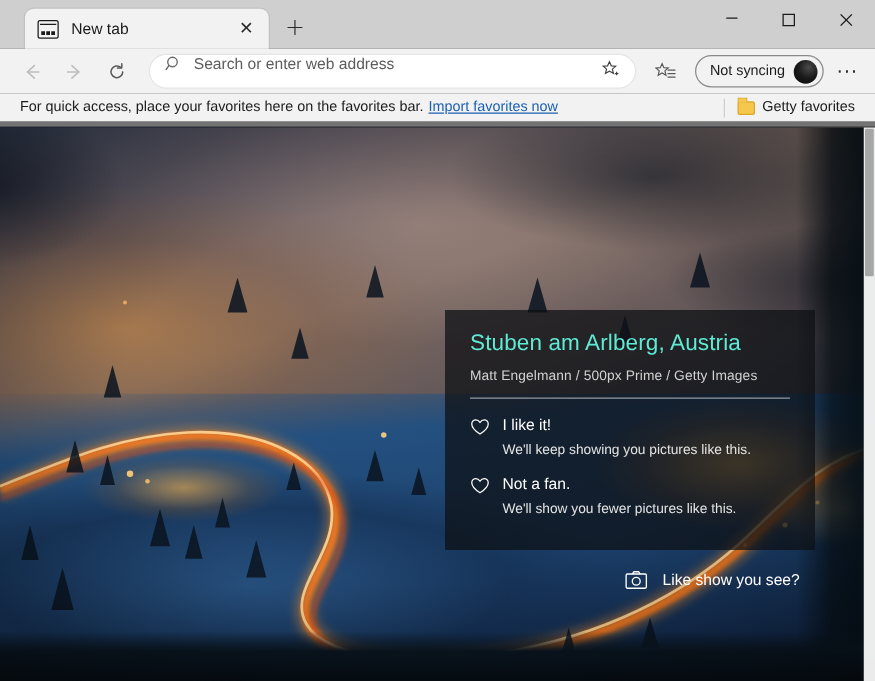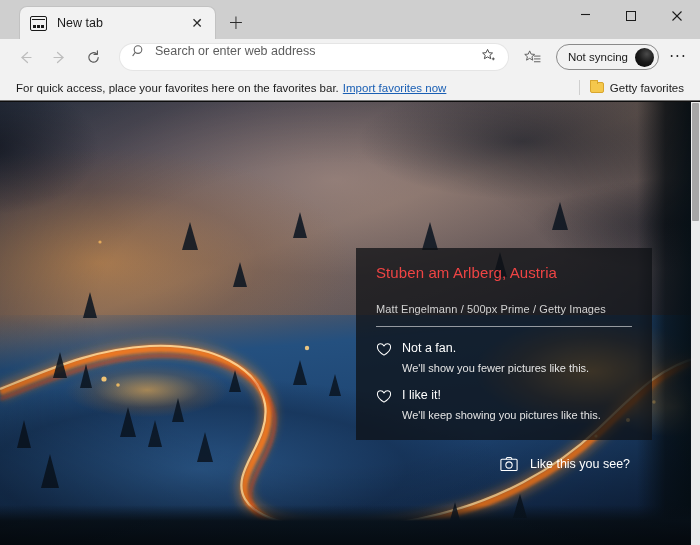--- a/index.html
+++ b/index.html
@@ -129,21 +129,21 @@
     font-family: "DejaVu Sans", sans-serif;
   }
 
   
   .favbar {
     position: absolute; left: 0; top: 75px;
     width: 700px; height: 26px;
     background: #f2f2f2;
     display: flex; align-items: center;
     padding: 0 8px 0 16px;
-    border-bottom: 1px solid #737373;
+    border-bottom: 4px solid #737373;
   }
   .favbar-text { font-size: 11.5px; color: #1b1b1b; }
   .favbar-link {
     font-size: 11.5px; color: #1a5fb4;
     text-decoration: underline; margin-left: 4px; cursor: pointer;
   }
   .favbar-right { margin-left: auto; display: flex; align-items: center; gap: 6px; padding-right: 8px; }
   .favbar-sep { width: 1px; height: 15px; background: #cfcfcf; margin-right: 4px; }
   .folder-icon {
     width: 14px; height: 11px; position: relative;
@@ -221,25 +221,25 @@
   }
 
   
   .infocard {
     position: absolute; left: 356px; top: 248px;
     width: 296px; height: 192px;
     background: rgba(14,16,20,0.74);
     padding: 16px 20px 0 20px;
   }
   .card-title {
-    font-size: 15px; color: #ef4444; font-weight: 400;
+    font-size: 18px; color: #5eead4; font-weight: 400;
     letter-spacing: 0.1px; line-height: 1.2;
   }
   .card-credit {
-    font-size: 11px; color: #d2d2d2; margin-top: 21px;
+    font-size: 11px; color: #d2d2d2; margin-top: 9px;
     letter-spacing: 0.1px;
   }
   .card-divider {
     height: 1px; background: rgba(255,255,255,0.55);
     margin: 11px 0 0 0;
   }
   .opt { display: flex; margin-top: 14px; }
   .opt-icon {
     width: 26px; flex: 0 0 26px;
     display: flex; justify-content: flex-start; padding-top: 1px;
@@ -436,47 +436,47 @@
       <div class="card-credit">Matt Engelmann / 500px Prime / Getty Images</div>
       <div class="card-divider"></div>
 
       <div class="opt">
         <span class="opt-icon">
           <svg width="16" height="15" viewBox="0 0 18 16">
             <path d="M9 14.4 C 9 14.4 1.6 9.8 1.6 5.4 C 1.6 3.1 3.3 1.6 5.2 1.6 C 6.8 1.6 8.2 2.7 9 4.1 C 9.8 2.7 11.2 1.6 12.8 1.6 C 14.7 1.6 16.4 3.1 16.4 5.4 C 16.4 9.8 9 14.4 9 14.4 Z" fill="none" stroke="currentColor" stroke-width="1.15" stroke-linejoin="round"></path>
           </svg>
         </span>
         <span class="opt-body">
-          <span class="opt-title" style="display:block">Not a fan.</span>
-          <span class="opt-sub" style="display:block">We'll show you fewer pictures like this.</span>
+          <span class="opt-title" style="display:block">I like it!</span>
+          <span class="opt-sub" style="display:block">We'll keep showing you pictures like this.</span>
         </span>
       </div>
 
       <div class="opt">
         <span class="opt-icon">
           <svg width="16" height="15" viewBox="0 0 18 16">
             <path d="M9 14.4 C 9 14.4 1.6 9.8 1.6 5.4 C 1.6 3.1 3.3 1.6 5.2 1.6 C 6.8 1.6 8.2 2.7 9 4.1 C 9.8 2.7 11.2 1.6 12.8 1.6 C 14.7 1.6 16.4 3.1 16.4 5.4 C 16.4 9.8 9 14.4 9 14.4 Z" fill="none" stroke="currentColor" stroke-width="1.15" stroke-linejoin="round"></path>
           </svg>
         </span>
         <span class="opt-body">
-          <span class="opt-title" style="display:block">I like it!</span>
-          <span class="opt-sub" style="display:block">We'll keep showing you pictures like this.</span>
+          <span class="opt-title" style="display:block">Not a fan.</span>
+          <span class="opt-sub" style="display:block">We'll show you fewer pictures like this.</span>
         </span>
       </div>
     </div>
 
     <div class="likerow" style="top:354px;">
       <span class="cam-icon">
         <svg width="18" height="16" viewBox="0 0 20 17">
           <rect x="1" y="3.2" width="18" height="12.6" rx="1.2" fill="none" stroke="currentColor" stroke-width="1.2"></rect>
           <path d="M6.6 3.2 L7.8 1.2 L12.2 1.2 L13.4 3.2" fill="none" stroke="currentColor" stroke-width="1.2" stroke-linejoin="round"></path>
           <circle cx="10" cy="9.6" r="3.5" fill="none" stroke="currentColor" stroke-width="1.2"></circle>
         </svg>
       </span>
-      <span class="like-label">Like this you see?</span>
+      <span class="like-label">Like show you see?</span>
     </div>
   </div>
 
   <div class="scrollbar">
     <div class="scroll-thumb"></div>
   </div>
 
 </div>
 
 </body></html>

